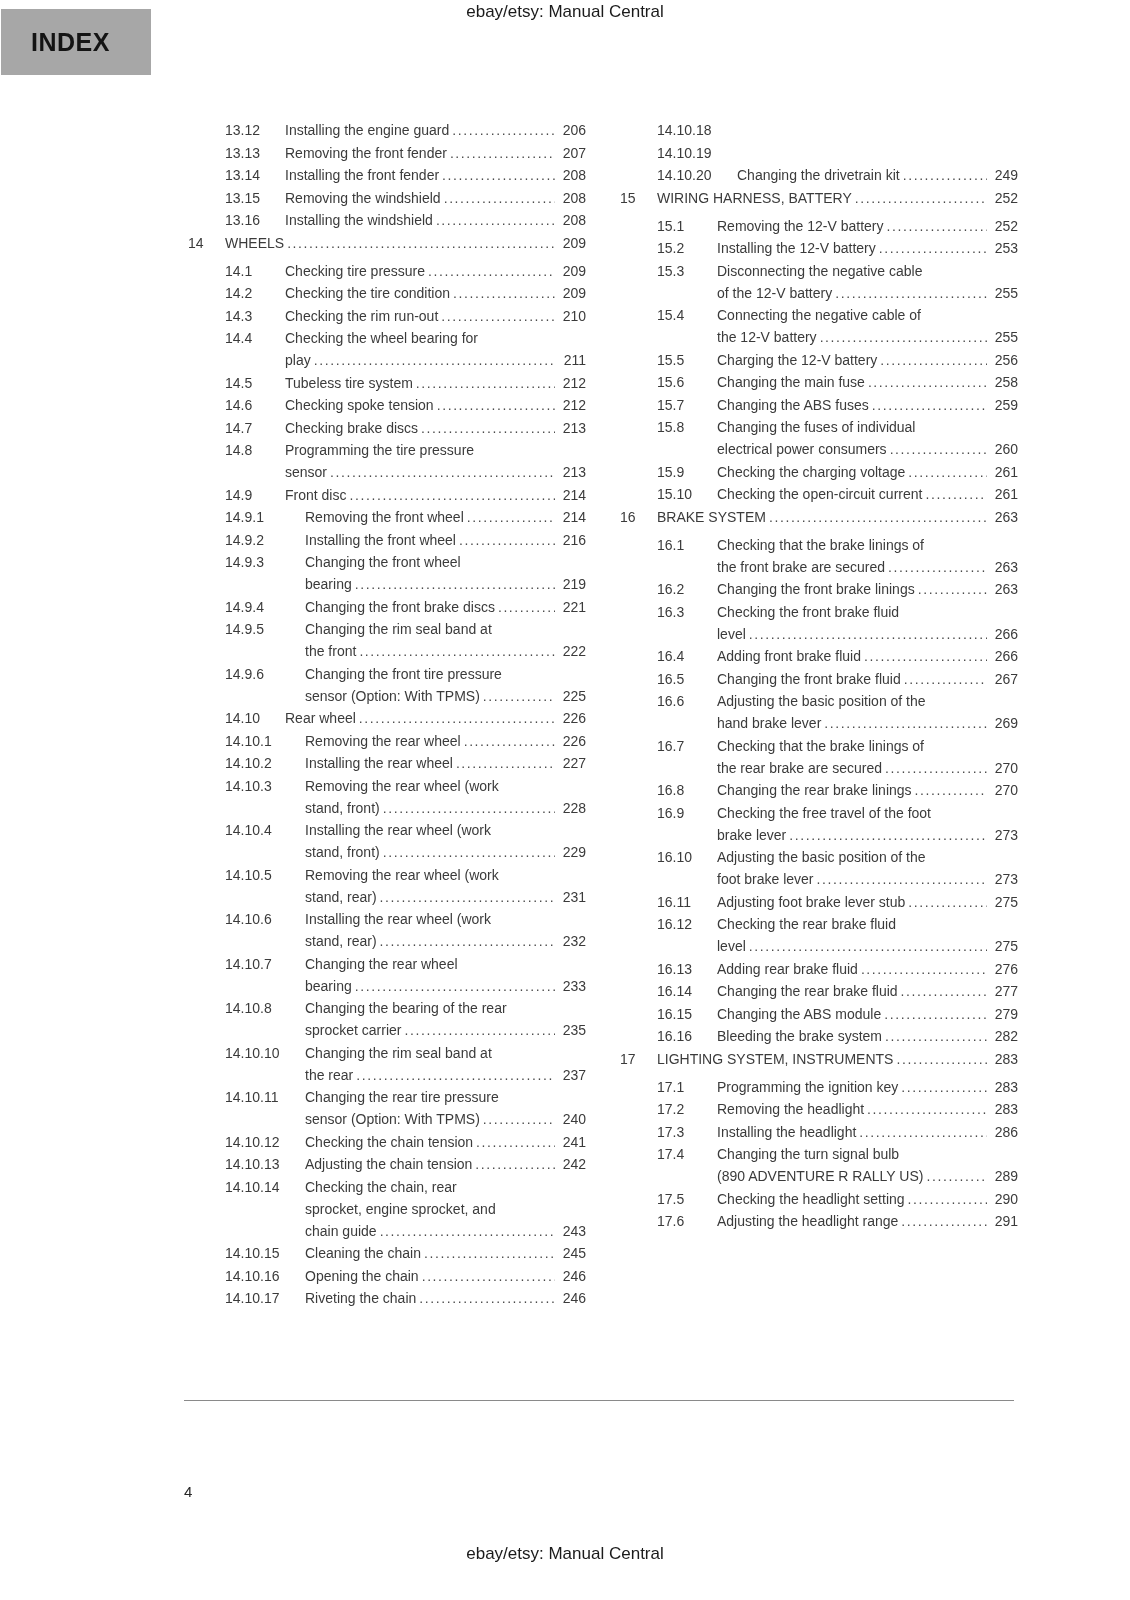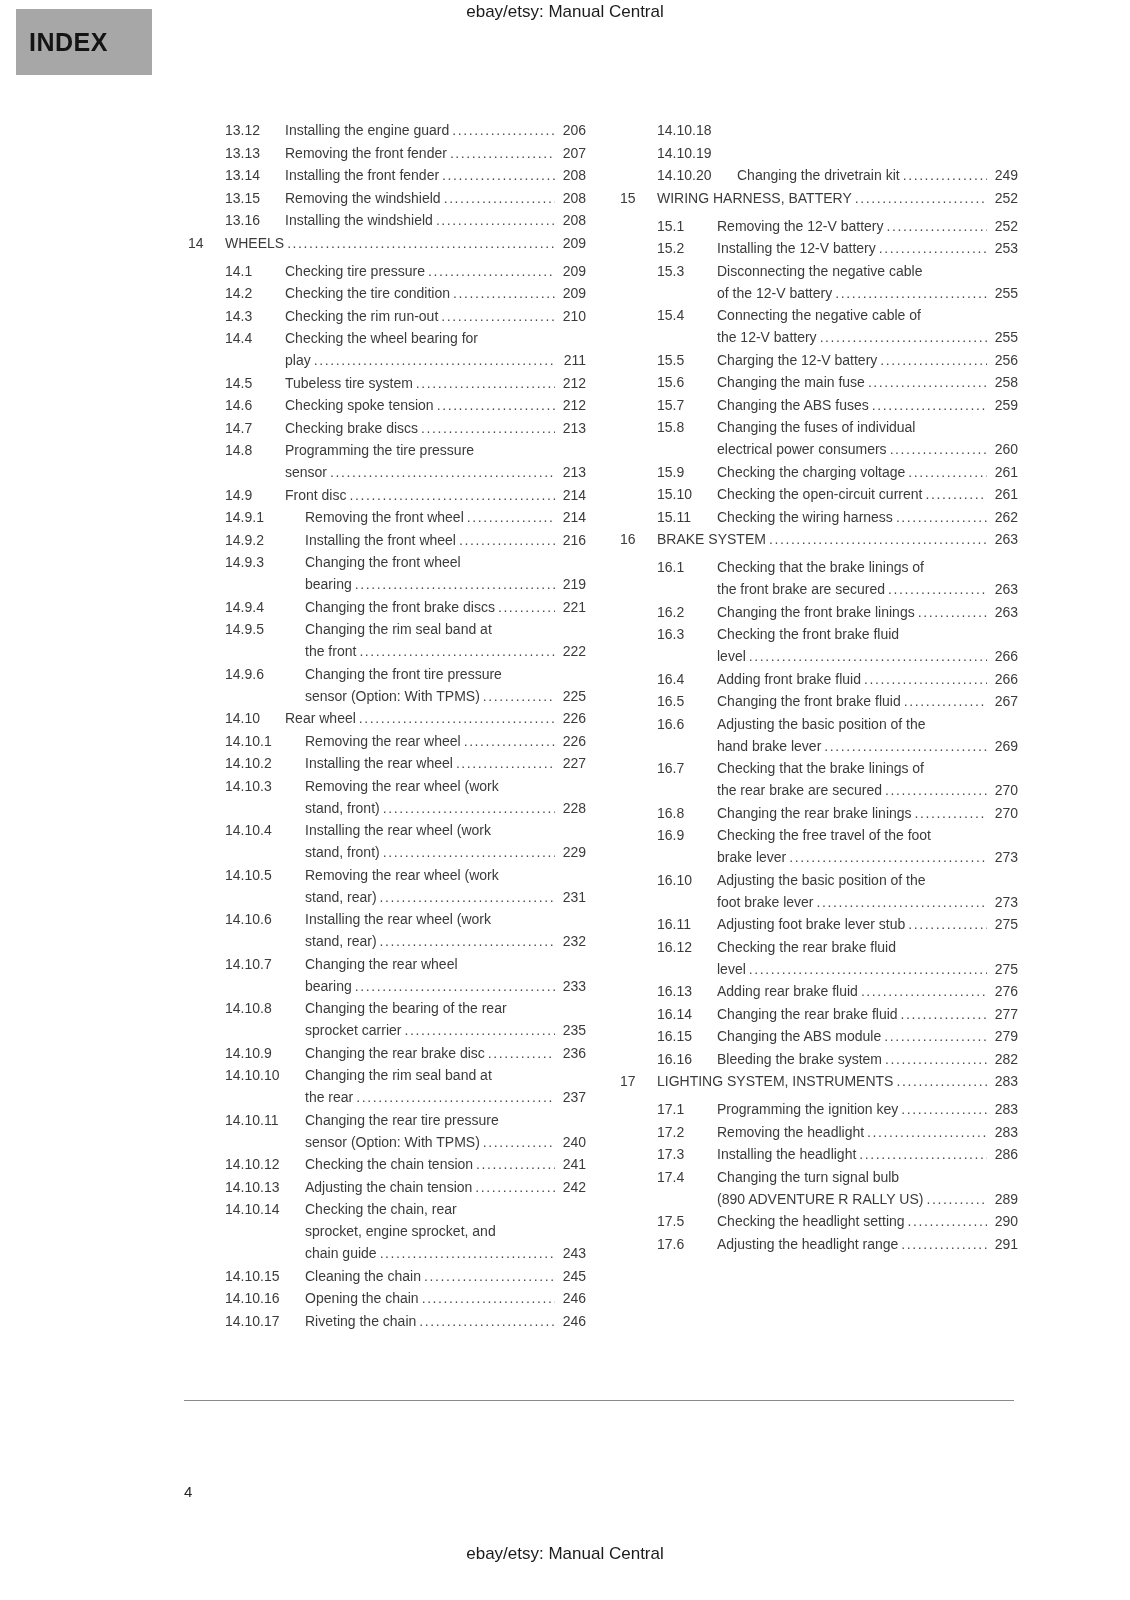--- a/index.html
+++ b/index.html
@@ -11,25 +11,25 @@
     font-family: "Liberation Sans", "DejaVu Sans", sans-serif;
     color: #3b3b3b;
     font-size: 14px;
     line-height: 22px;
   }
   .header-title {
     position: absolute; top: 1px; left: 0; width: 100%;
     text-align: center; font-size: 17px; color: #1b1b1b;
   }
   .index-box {
-    position: absolute; top: 9px; left: 16px;
-    width: 136px; height: 66px;
+    position: absolute; top: 9px; left: 1px;
+    width: 150px; height: 66px;
     background: #a7a7a7;
     display: flex; align-items: center;
-    padding-left: 13px;
+    padding-left: 30px;
   }
   .index-label {
     font-size: 25px; font-weight: bold; color: #141414; letter-spacing: 0.5px;
   }
   .toc {
     position: absolute; top: 119px; left: 188px; width: 830px;
     display: flex; gap: 34px;
   }
   .col { width: 398px; flex: 0 0 398px; }
   .entry { display: flex; margin-bottom: 0.5px; }
@@ -383,30 +383,20 @@
           <div class="body">
             <div class="tline">Changing the bearing of the rear</div>
             <div class="lastline">
               <span class="ttext">sprocket carrier</span>
               <span class="leader"></span>
               <span class="pagecol">235</span>
             </div>
           </div>
         </div>
         <div class="entry level2">
-          <span class="num">14.10.9</span>
-          <div class="body">
-            <div class="lastline">
-              <span class="ttext">Changing the rear brake disc</span>
-              <span class="leader"></span>
-              <span class="pagecol">236</span>
-            </div>
-          </div>
-        </div>
-        <div class="entry level2">
           <span class="num">14.10.10</span>
           <div class="body">
             <div class="tline">Changing the rim seal band at</div>
             <div class="lastline">
               <span class="ttext">the rear</span>
               <span class="leader"></span>
               <span class="pagecol">237</span>
             </div>
           </div>
         </div>
@@ -604,30 +594,20 @@
             </div>
           </div>
         </div>
         <div class="entry level1">
           <span class="num">15.10</span>
           <div class="body">
             <div class="lastline">
               <span class="ttext">Checking the open-circuit current</span>
               <span class="leader"></span>
               <span class="pagecol">261</span>
-            </div>
-          </div>
-        </div>
-        <div class="entry level1">
-          <span class="num">15.11</span>
-          <div class="body">
-            <div class="lastline">
-              <span class="ttext">Checking the wiring harness</span>
-              <span class="leader"></span>
-              <span class="pagecol">262</span>
             </div>
           </div>
         </div>
         <div class="entry level0">
           <span class="num">16</span>
           <div class="body">
             <div class="lastline">
               <span class="ttext">BRAKE SYSTEM</span>
               <span class="leader"></span>
               <span class="pagecol">263</span>

